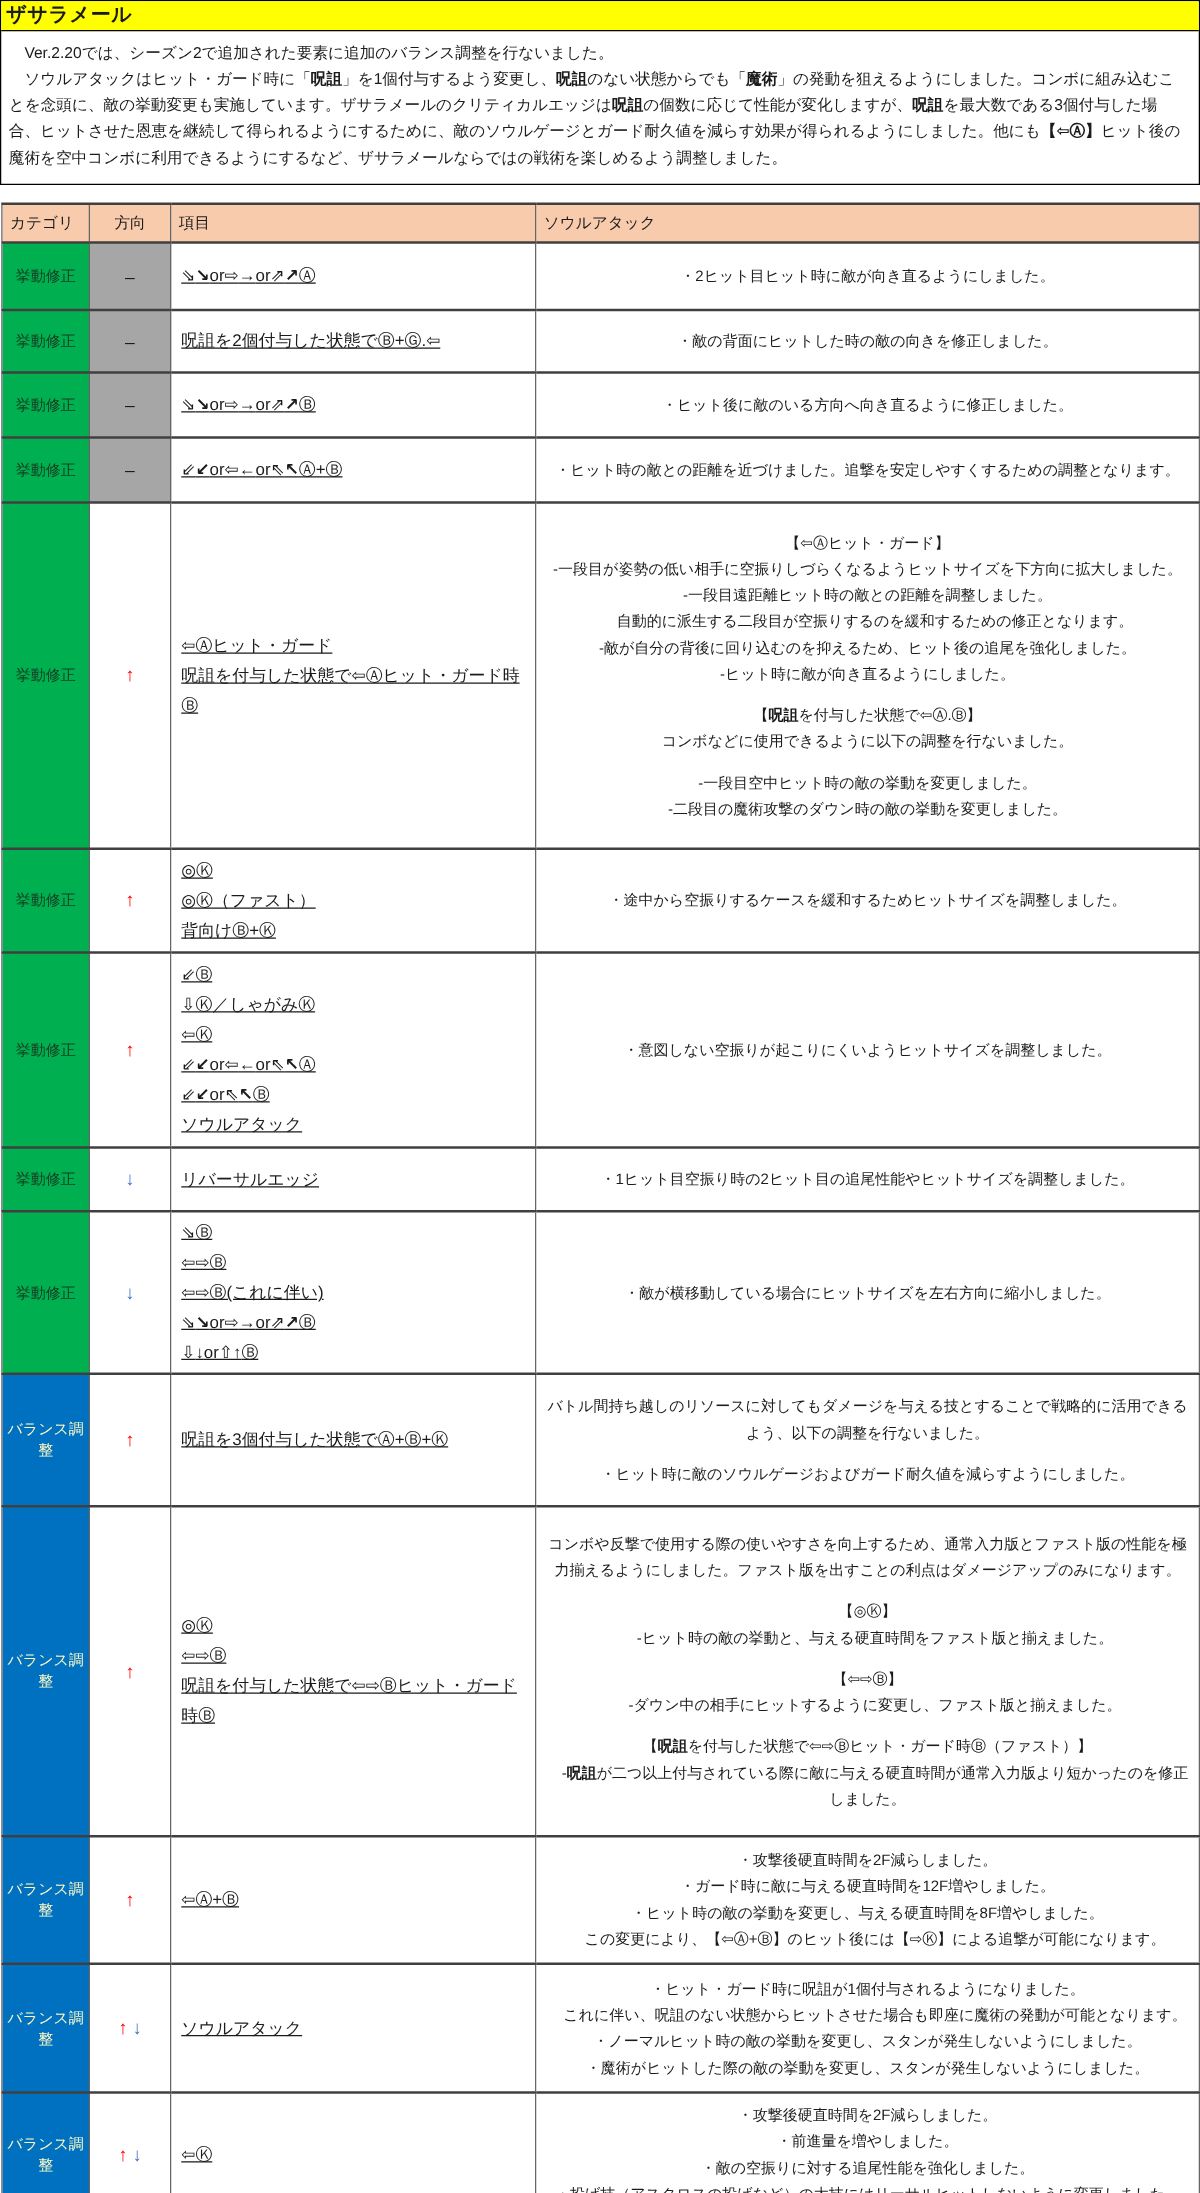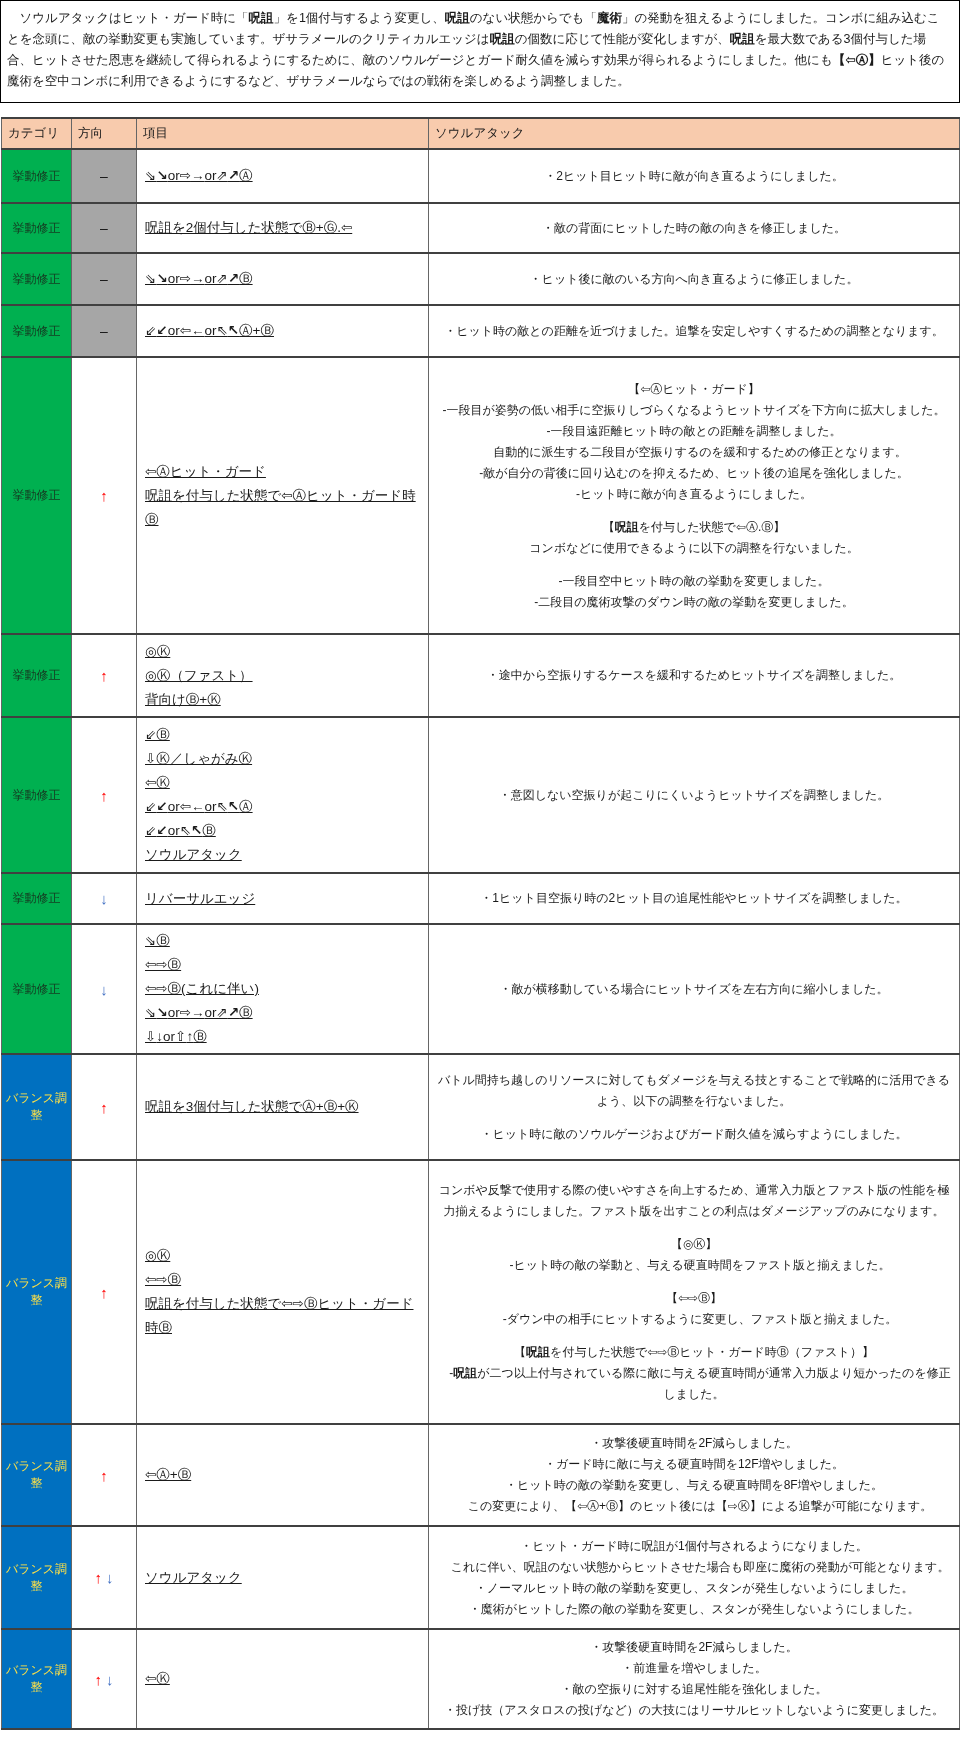--- a/index.html
+++ b/index.html
@@ -19,42 +19,44 @@
   }
   .intro{padding:7px 9px 10px 6px; font-size:12.5px; line-height:21px;}
   .intro p{margin:0;}
   table{border-collapse:collapse; width:958px; margin:14px 0 0 1px; table-layout:fixed;}
   th,td{border-left:1px solid var(--vborder); border-right:1px solid var(--vborder);
         border-top:2px solid var(--border); border-bottom:2px solid var(--border);}
   th{
     background:var(--header-bg); font-weight:normal; font-size:12.5px; text-align:left;
     padding:6px 6px; height:21px;
   }
-  th.c-dir{text-align:left;}
+  th.c-dir{text-align:center;}
   col.c-cat{width:70px;} col.c-dir{width:65px;} col.c-item{width:292px;} col.c-upd{width:531px;}
   td.cat{text-align:center; vertical-align:middle; font-size:12px; padding:2px;}
   td.cat.behavior{background:var(--green); color:#143b22;}
-  td.cat.balance{background:var(--blue); color:#fde047;}
+  td.cat.balance{background:var(--blue); color:#fef9c3;}
   td.dir{text-align:center; vertical-align:middle; font-size:14px; font-weight:bold;}
   td.dir.none{background:var(--gray); color:#1b1b1b; font-weight:normal;}
   .arrow-up{color:var(--up);}
   .arrow-down{color:var(--down);}
   .arrow-up,.arrow-down{display:inline-block; padding:0 2px; font-size:15px;}
   td.item{vertical-align:middle; padding:4px 8px; font-size:13.5px; line-height:24px;}
   td.upd{vertical-align:middle; padding:5px 8px; font-size:12px; line-height:21px;text-align:center;}
   .line{min-height:21px;}
   td.item .line{min-height:24px;text-decoration:underline;}
   .blank{height:12px;}
   b{font-weight:bold;}
 </style>
 </head>
 <body>
 
 <div class="top-box">
+  <div class="title-bar">ザサラメール</div>
   <div class="intro">
+      <p>　Ver.2.20では、シーズン2で追加された要素に追加のバランス調整を行ないました。</p>
       <p>　ソウルアタックはヒット・ガード時に「<b>呪詛</b>」を1個付与するよう変更し、<b>呪詛</b>のない状態からでも「<b>魔術</b>」の発動を狙えるようにしました。コンボに組み込むことを念頭に、敵の挙動変更も実施しています。ザサラメールのクリティカルエッジは<b>呪詛</b>の個数に応じて性能が変化しますが、<b>呪詛</b>を最大数である3個付与した場合、ヒットさせた恩恵を継続して得られるようにするために、敵のソウルゲージとガード耐久値を減らす効果が得られるようにしました。他にも<b>【⇦Ⓐ】</b>ヒット後の魔術を空中コンボに利用できるようにするなど、ザサラメールならではの戦術を楽しめるよう調整しました。</p>
     </div>
 </div>
 
 <table>
   <colgroup>
     <col class="c-cat">
       <col class="c-dir">
       <col class="c-item">
       <col class="c-upd">

